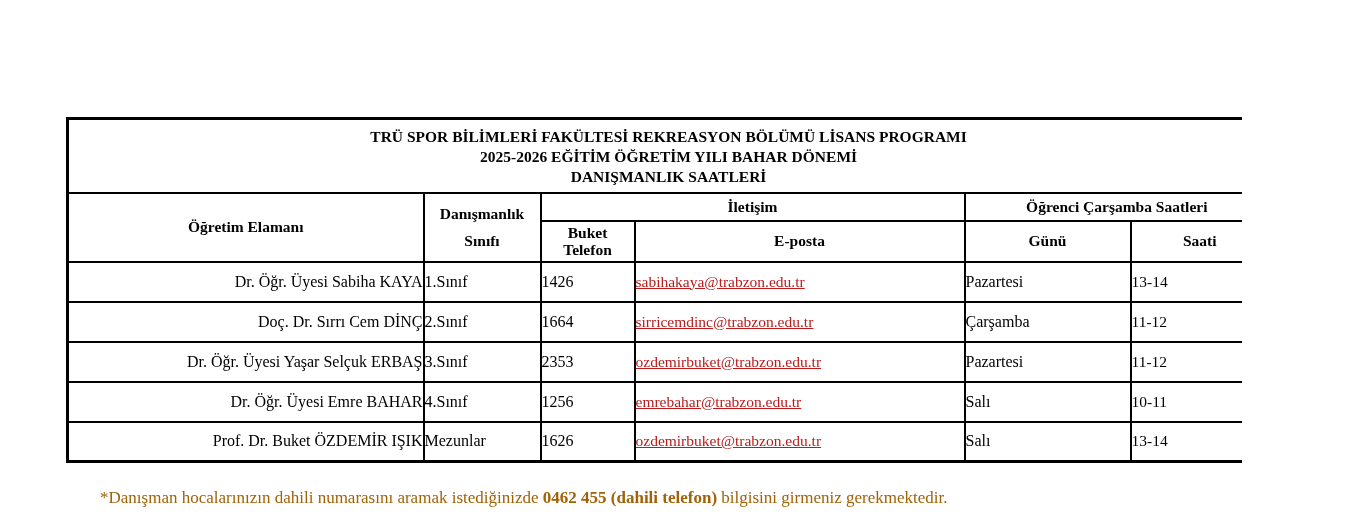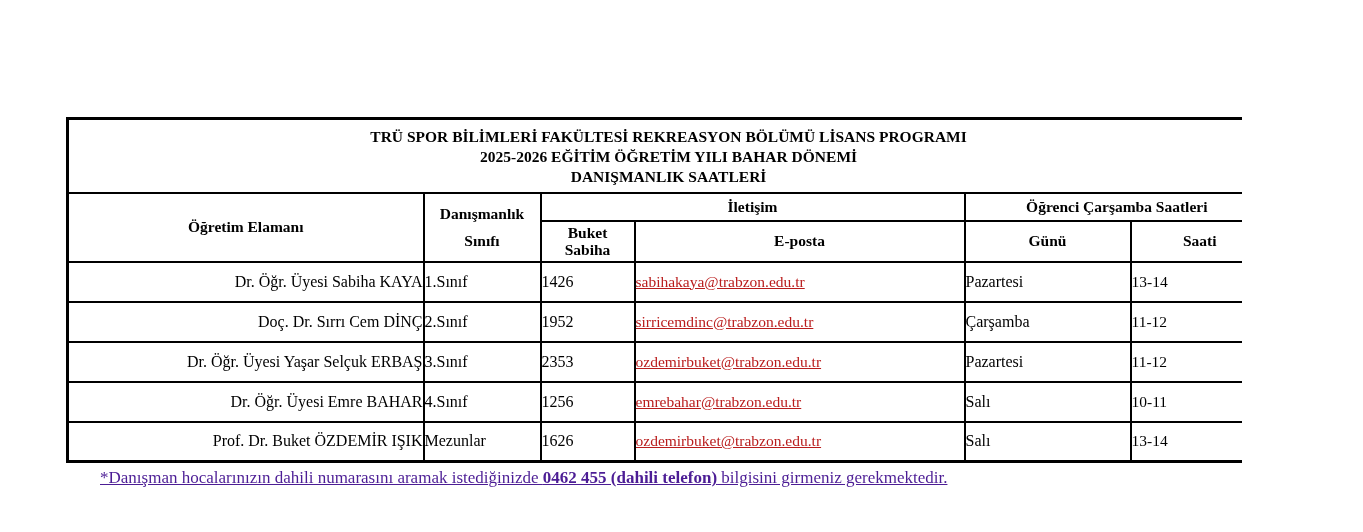--- a/index.html
+++ b/index.html
@@ -53,26 +53,25 @@
 
   a.email-link {
     color: #b91c1c;
     text-decoration: underline;
     font-size: 15.5px;
     cursor: pointer;
   }
 
   .footnote {
     position: absolute;
-    left: 100px; top: 450px;
+    left: 100px; top: 470px;
     font-size: 17px;
     line-height: 22px;
-    color: #4c1d95;
+    color: #a16207;
     white-space: nowrap;
-    text-decoration: underline;
   }
   .footnote b { font-weight: bold; }
 </style>
 </head>
 <body>
 
 <div class="page">
 
   <table class="schedule">
     <colgroup>
@@ -99,40 +98,40 @@
         <span>Danışmanlık</span>
         <span>Sınıfı</span>
       </th>
       <th class="hdr" colspan="2">İletişim</th>
       <th class="hdr" colspan="2">Öğrenci Çarşamba Saatleri</th>
     </tr>
 
     <tr class="sub-row">
       <th class="hdr two-line-tight">
         <span>Buket</span>
-        <span>Sabiha</span>
+        <span>Telefon</span>
       </th>
       <th class="hdr">E-posta</th>
       <th class="hdr">Günü</th>
       <th class="hdr">Saati</th>
     </tr>
 
     <tr class="data-row">
       <td class="cell cell-name">Dr. Öğr. Üyesi Sabiha KAYA</td>
       <td class="cell">1.Sınıf</td>
       <td class="cell">1426</td>
       <td class="cell"><a class="email-link">sabihakaya@trabzon.edu.tr</a></td>
       <td class="cell">Pazartesi</td>
       <td class="cell cell-time">13-14</td>
     </tr>
 
     <tr class="data-row">
       <td class="cell cell-name">Doç. Dr. Sırrı Cem DİNÇ</td>
       <td class="cell">2.Sınıf</td>
-      <td class="cell">1952</td>
+      <td class="cell">1664</td>
       <td class="cell"><a class="email-link">sirricemdinc@trabzon.edu.tr</a></td>
       <td class="cell">Çarşamba</td>
       <td class="cell cell-time">11-12</td>
     </tr>
 
     <tr class="data-row">
       <td class="cell cell-name">Dr. Öğr. Üyesi Yaşar Selçuk ERBAŞ</td>
       <td class="cell">3.Sınıf</td>
       <td class="cell">2353</td>
       <td class="cell"><a class="email-link">ozdemirbuket@trabzon.edu.tr</a></td>

